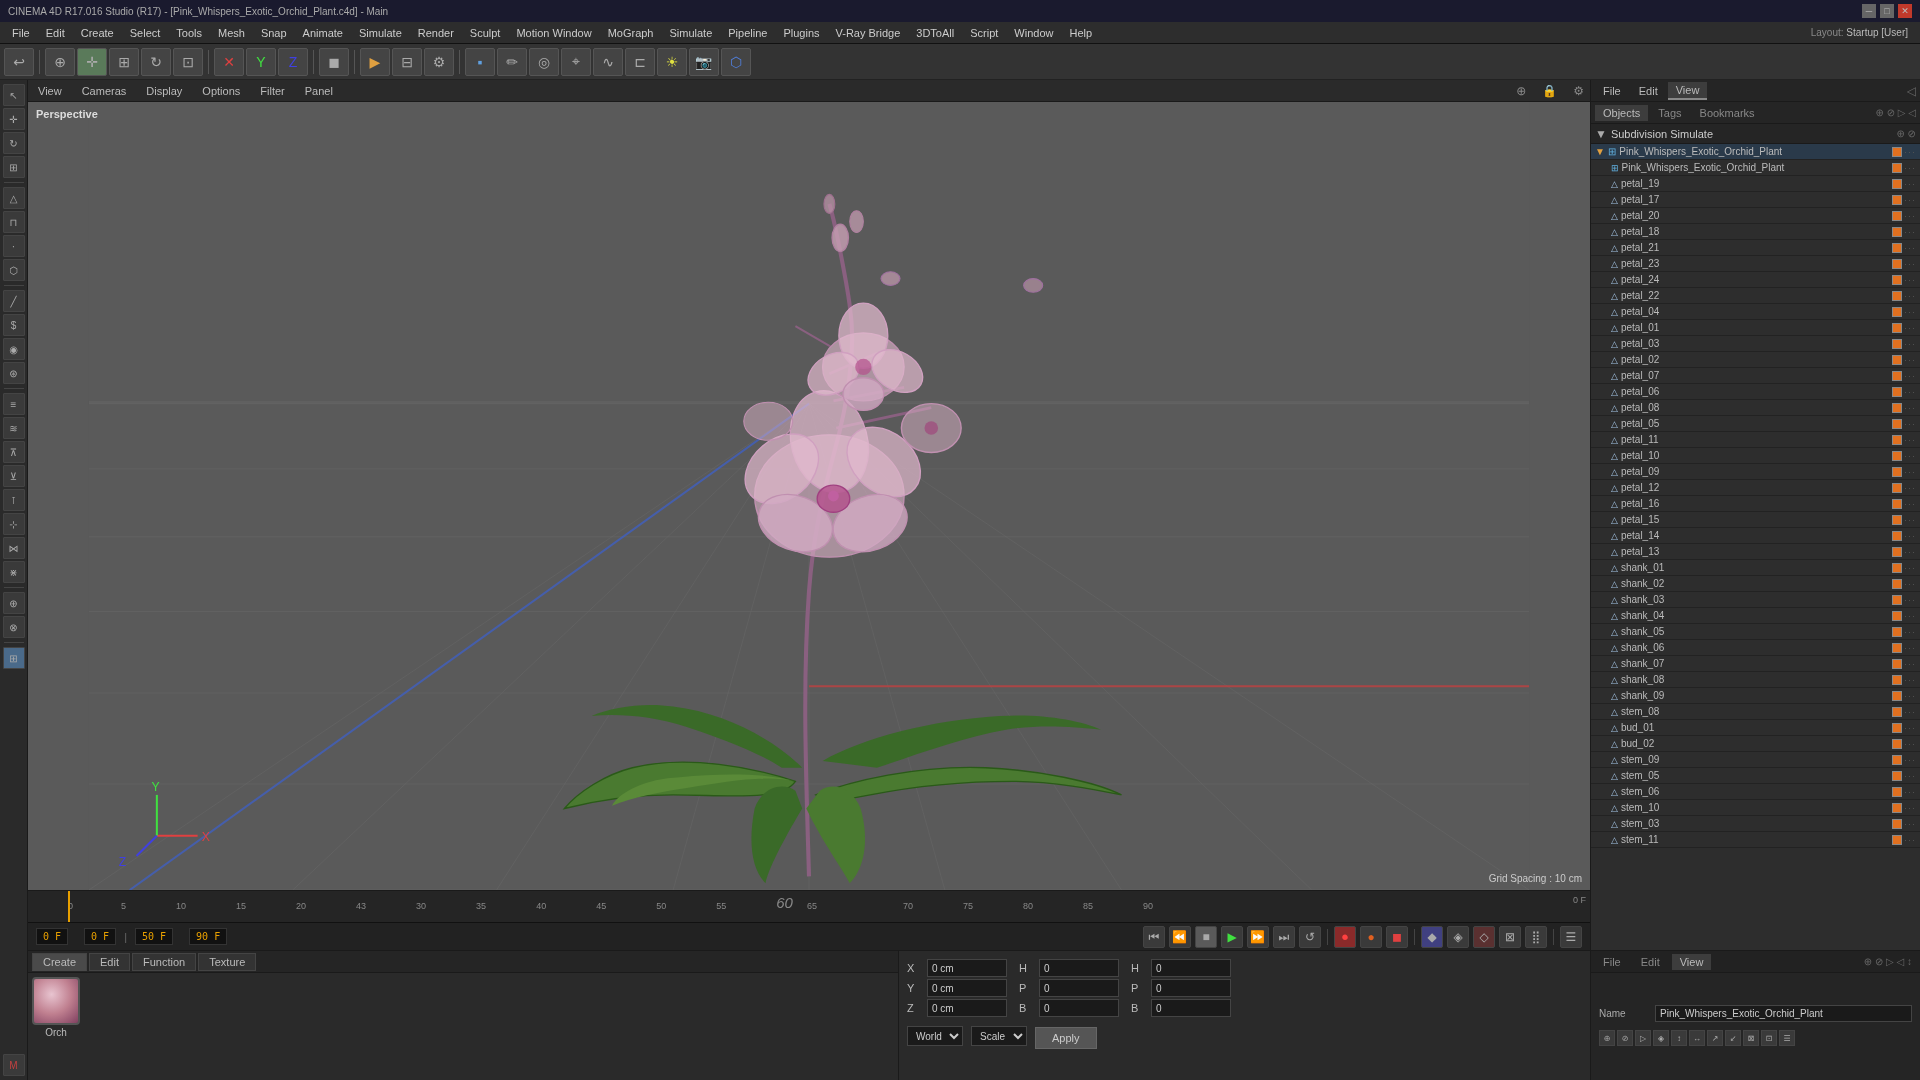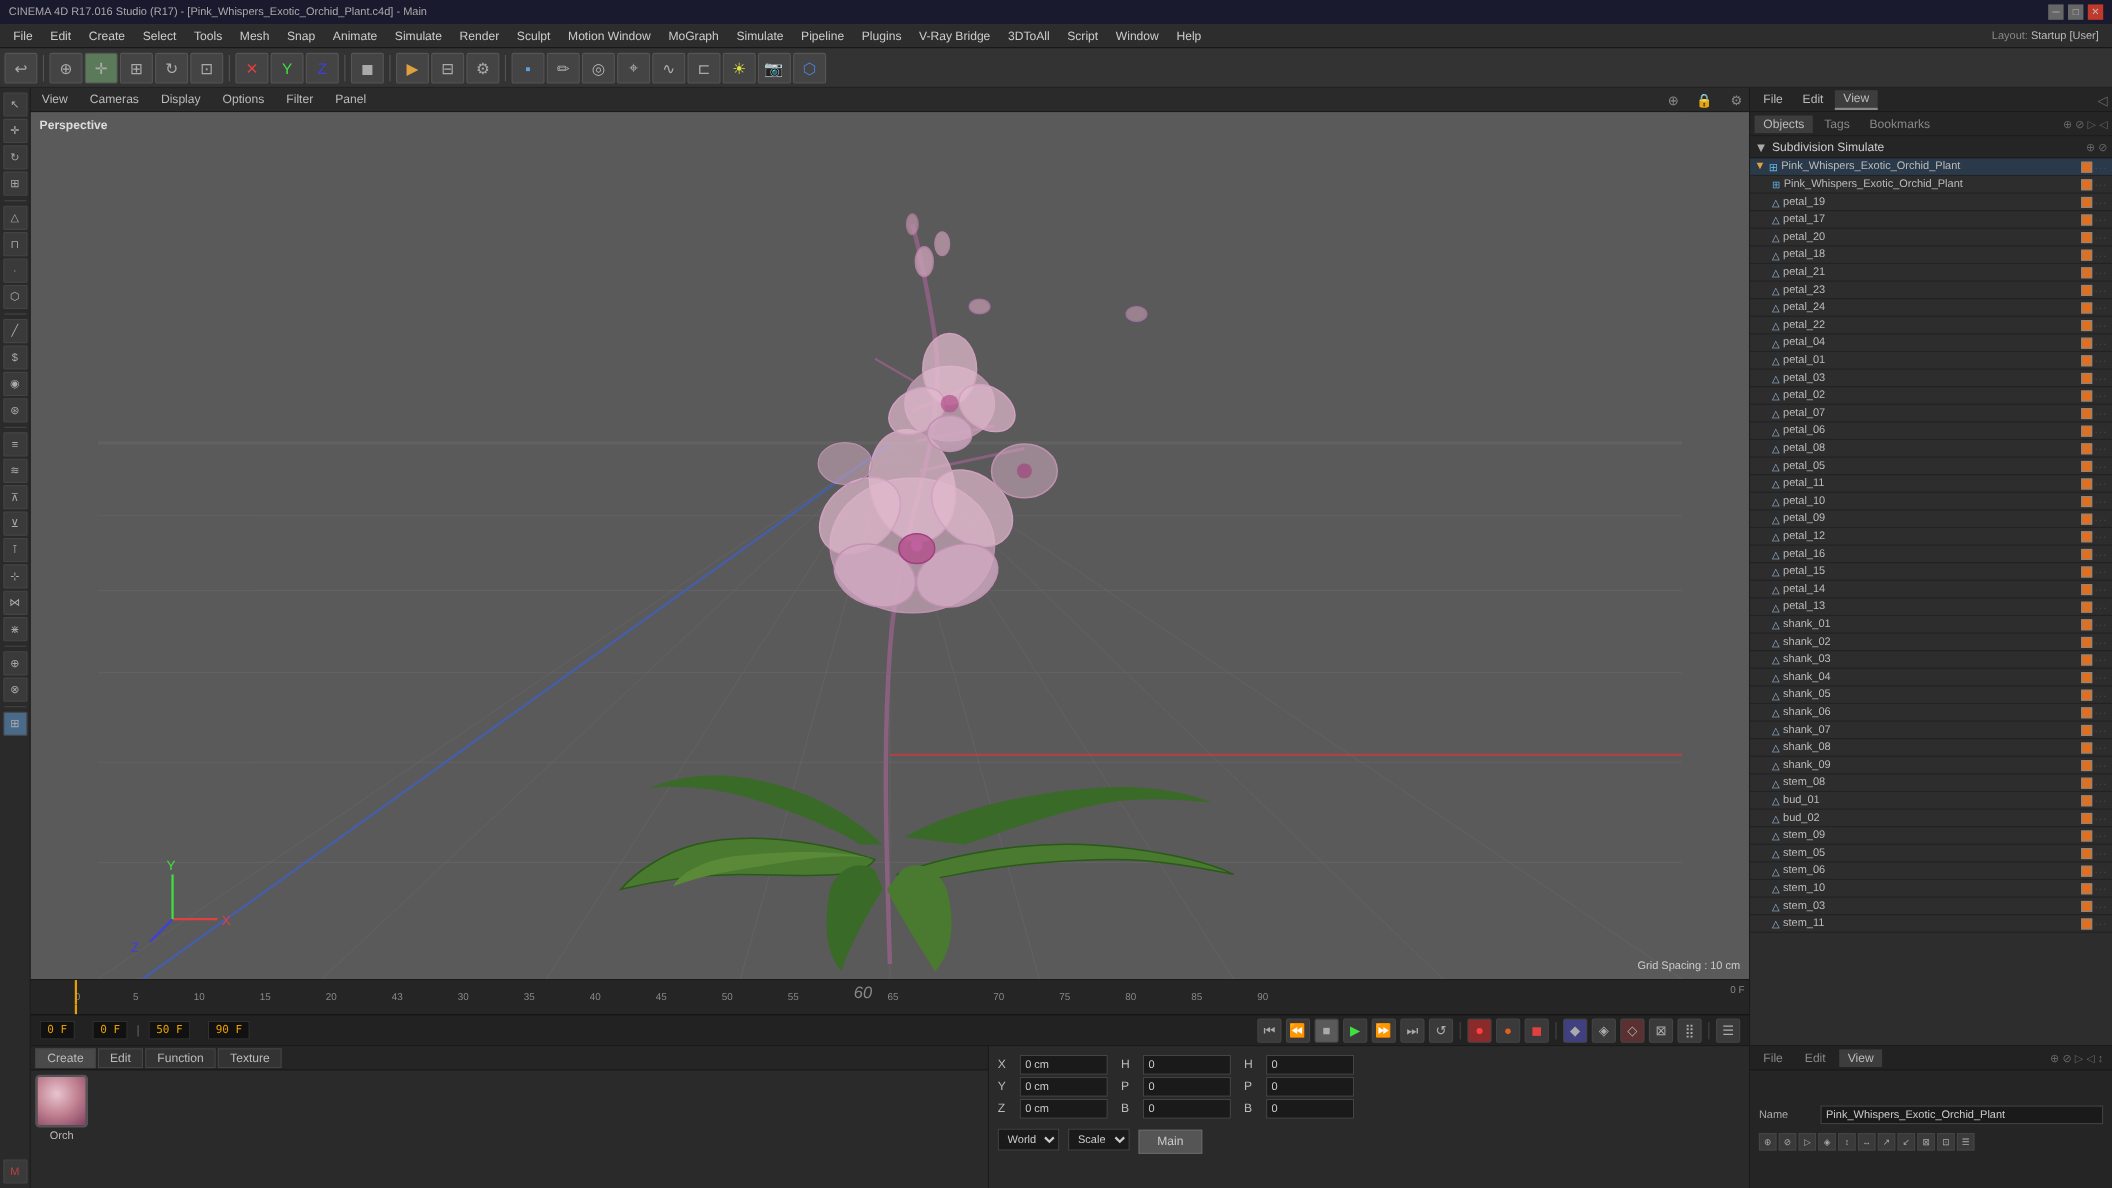--- a/index.html
+++ b/index.html
@@ -510,21 +510,21 @@
         </div>
         <div class="coord-row" style="margin-top:4px; gap:8px;">
           <select class="coord-dropdown">
             <option>World</option>
             <option>Local</option>
           </select>
           <select class="coord-dropdown">
             <option>Scale</option>
             <option>Size</option>
           </select>
-          <button class="apply-btn">Main</button>
+          <button class="apply-btn">Apply</button>
         </div>
       </div>
     </div>
   </div>
 
   <div id="right-panel">
 
     <div id="right-tabs">
       <span class="right-tab">File</span>
       <span class="right-tab">Edit</span>

